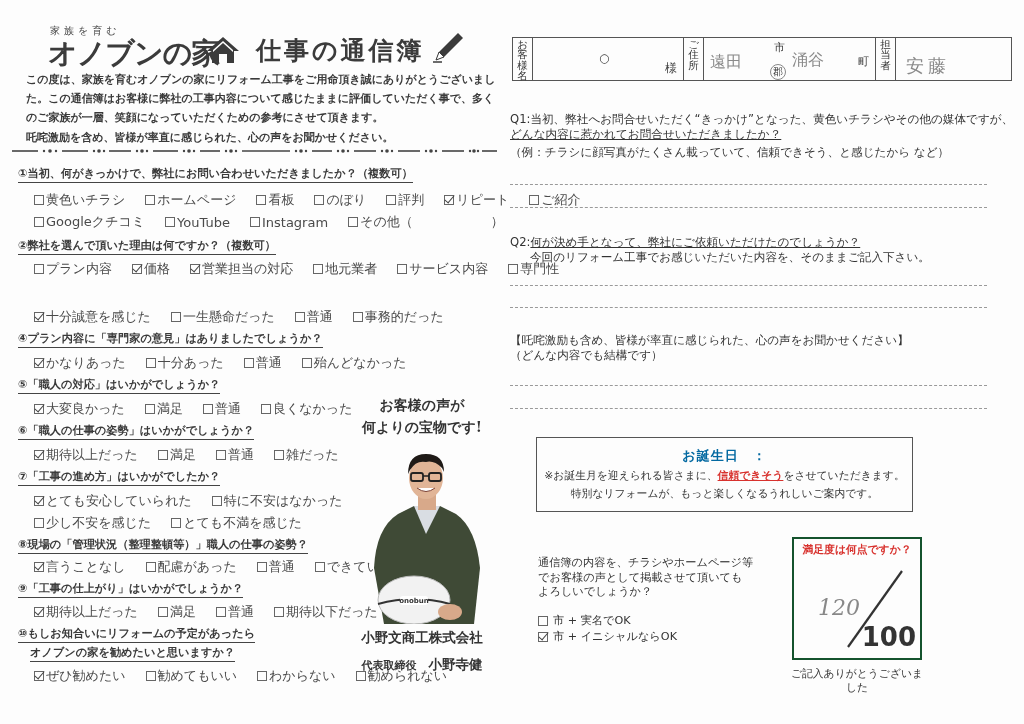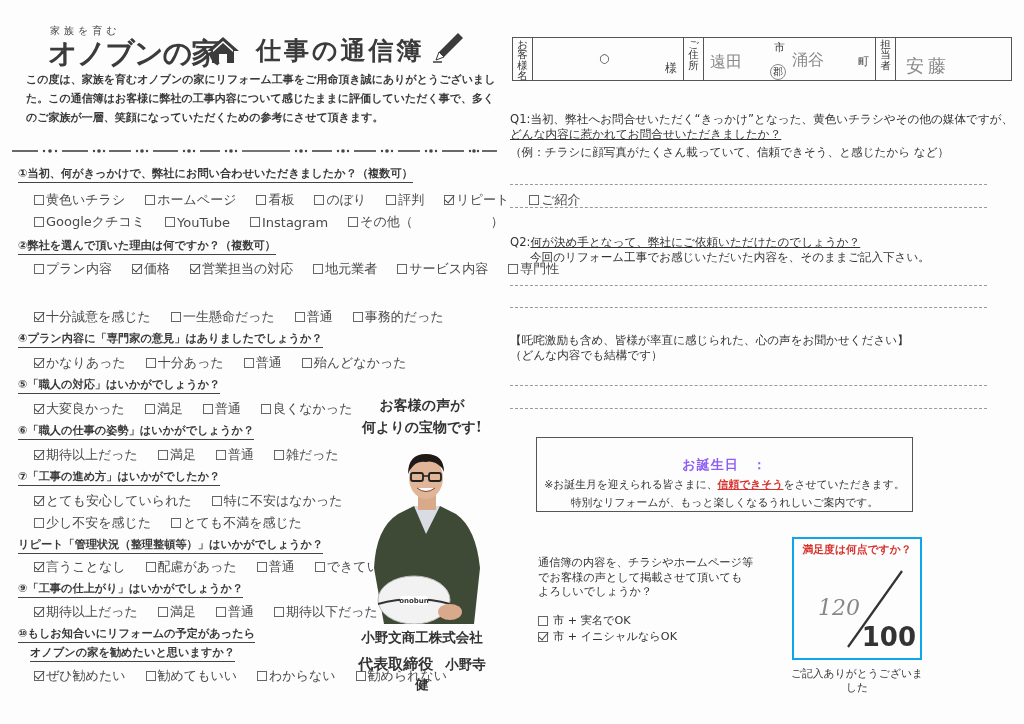--- a/index.html
+++ b/index.html
@@ -21,47 +21,47 @@
   .q { position: absolute; left: 18px; font-size: 11.2px; font-weight: bold; color: #3a3a3a; border-bottom: 1.2px solid #444; padding-bottom: 1px; white-space: nowrap; }
   .opts { position: absolute; left: 34px; font-size: 13px; color: #4a4a4a; white-space: nowrap; display: flex; gap: 20px; }
   .opt { display: inline-flex; align-items: center; }
   .cb { display: inline-block; width: 10px; height: 10px; border: 1px solid #666; margin-right: 2px; position: relative; flex: 0 0 auto; }
   .cb.checked::after { content: ""; position: absolute; left: 2px; top: -3px; width: 4px; height: 9px; border-right: 1.4px solid #444; border-bottom: 1.4px solid #444; transform: rotate(40deg); }
 
   .slogan { position: absolute; left: 352px; top: 394px; width: 140px; text-align: center; font-size: 14px; font-weight: bold; line-height: 22px; color: #333; font-family: "DejaVu Serif", serif; }
   .photo { position: absolute; left: 370px; top: 448px; width: 112px; height: 176px; }
   .company { position: absolute; left: 352px; top: 629px; width: 140px; text-align: center; font-size: 13.5px; font-weight: bold; color: #333; }
   .rep { position: absolute; left: 352px; top: 654px; width: 140px; text-align: center; color: #333; }
-  .rep-title { font-size: 15px; font-weight: bold; }
+  .rep-title { font-size: 11px; font-weight: bold; }
   .rep-name { font-size: 13.5px; font-weight: bold; margin-left: 12px; }
 
   
   .right { position: absolute; left: 505px; top: 0; width: 519px; height: 724px; }
   .info-table { position: absolute; left: 7px; top: 37px; width: 500px; height: 44px; border: 1.3px solid #555; display: flex; }
   .info-table .cell { border-right: 1.3px solid #555; position: relative; }
   .info-table .cell:last-child { border-right: none; }
   .vlabel { width: 20px; font-size: 10.5px; line-height: 10.3px; text-align: center; padding-top: 1px; color: #333; writing-mode: horizontal-tb; }
   .name-cell { width: 151px; }
   .addr-cell { width: 172px; }
   .staff-cell { width: 100px; }
   .hand { font-family: "DejaVu Serif", serif; color: #8a8a8a; font-weight: normal; }
   .abs { position: absolute; }
 
   .rq { position: absolute; left: 5px; font-size: 11.6px; color: #333; line-height: 15.5px; white-space: nowrap; }
   .dash { position: absolute; left: 5px; width: 477px; border-top: 1.5px dashed #9a9a9a; }
 
   .bday { position: absolute; left: 31px; top: 437px; width: 377px; height: 75px; border: 1.8px solid #555; text-align: center; }
-  .bday-title { font-size: 13px; font-weight: bold; margin-top: 18px; color: #8b5cf6; letter-spacing: 1px; }
+  .bday-title { font-size: 13px; font-weight: bold; margin-top: 9px; color: #0369a1; letter-spacing: 1px; }
   .bday-line { font-size: 10.8px; color: #333; margin-top: 4px; }
   .red { color: #d8322e; font-weight: bold; text-decoration: underline; }
 
   .publish { position: absolute; left: 33px; top: 556px; font-size: 11.2px; color: #333; line-height: 14.5px; }
   .pub-opt { display: flex; align-items: center; margin-top: 2px; }
 
-  .score { position: absolute; left: 287px; top: 537px; width: 130px; height: 123px; border: 2px solid #0ea5e9; }
+  .score { position: absolute; left: 287px; top: 537px; width: 130px; height: 123px; border: 2px solid #14532d; }
   .score-label { position: absolute; left: 0; top: 4px; width: 100%; text-align: center; color: #d8322e; font-weight: bold; font-size: 10.8px; }
   .score-value { position: absolute; left: 24px; top: 56px; font-size: 22px; font-style: italic; color: #888; font-family: "DejaVu Serif", serif; }
   .score-max { position: absolute; right: 4px; bottom: 6px; font-size: 26px; font-weight: bold; color: #333; }
   .slash { position: absolute; left: 50px; top: 30px; width: 60px; height: 80px; }
   .thanks { position: absolute; left: 282px; top: 667px; width: 140px; text-align: center; font-size: 10.8px; color: #333; }
 </style>
 </head>
 <body>
 
 <div class="left">
@@ -75,20 +75,21 @@
   <svg class="pencil-icon" viewBox="0 0 36 34">
     <path d="M6 30 L9 22 L28 3 L33 8 L14 27 Z" fill="#3b3b3b"></path>
     <path d="M6 30 L9 22 L14 27 Z" fill="#fff" stroke="#3b3b3b" stroke-width="1"></path>
     <line x1="3" y1="32" x2="12" y2="32" stroke="#3b3b3b" stroke-width="1.5"></line>
   </svg>
 
   <div class="intro">
     <div>この度は、家族を育むオノブンの家にリフォーム工事をご用命頂き誠にありがとうございまし</div>
     <div>た。この通信簿はお客様に弊社の工事内容について感じたままに評価していただく事で、多く</div>
     <div>のご家族が一層、笑顔になっていただくための参考にさせて頂きます。</div>
+    <div>吒咤激励を含め、皆様が率直に感じられた、心の声をお聞かせください。</div>
   </div>
 
   <svg class="divider" viewBox="0 0 485 8" preserveAspectRatio="none">
     <g stroke="#444" stroke-width="1.6">
       <line x1="0" y1="4" x2="26" y2="4"></line>
         <line x1="50" y1="4" x2="76" y2="4"></line>
         <line x1="97" y1="4" x2="119" y2="4"></line>
       <line x1="141" y1="4" x2="166" y2="4"></line>
         <line x1="188" y1="4" x2="208" y2="4"></line>
         <line x1="230" y1="4" x2="278" y2="4"></line>
@@ -304,21 +305,21 @@
     <span class="opt">
         <span class="cb"></span>
         <span>少し不安を感じた</span>
       </span>
     <span class="opt">
         <span class="cb"></span>
         <span>とても不満を感じた</span>
       </span>
   </div>
 
-  <div class="q" style="top:537px">リピート「管理状況（整理整頓等）」はいかがでしょうか？</div>
+  <div class="q" style="top:537px">⑧現場の「管理状況（整理整頓等）」職人の仕事の姿勢？</div>
   <div class="opts" style="top:558px">
     <span class="opt">
         <span class="cb checked"></span>
         <span>言うことなし</span>
       </span>
     <span class="opt">
         <span class="cb"></span>
         <span>配慮があった</span>
       </span>
     <span class="opt">

